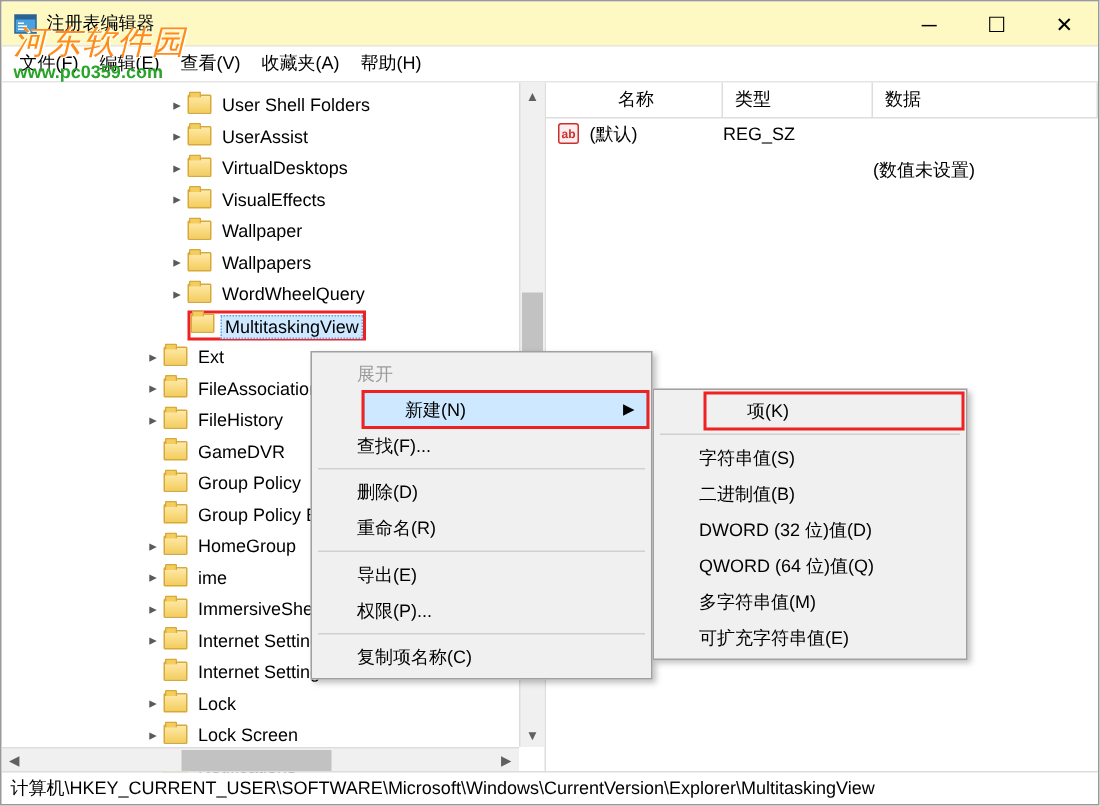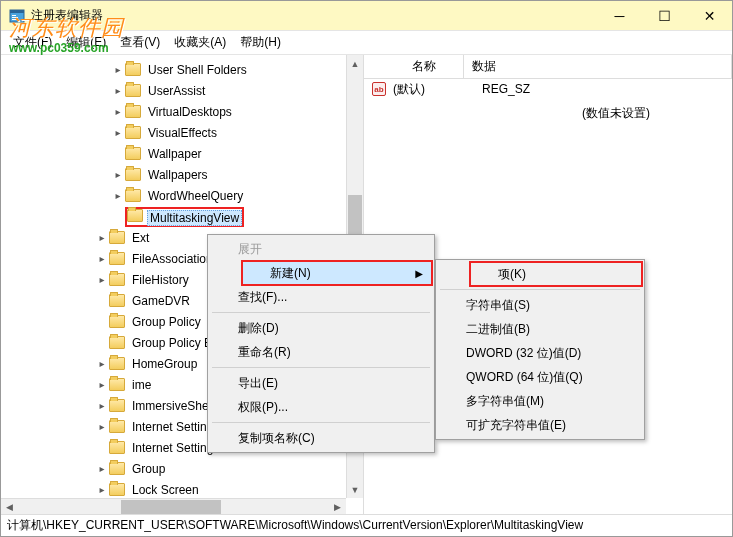--- a/index.html
+++ b/index.html
@@ -37,21 +37,21 @@
 .scrollbar-v .arr.dn { bottom: 0; }
 .scrollbar-h { position: absolute; left: 0; right: 17px; bottom: 0; height: 17px; background: #f0f0f0; border-top: 1px solid #ddd; }
 .scrollbar-h .thumb { position: absolute; top: 1px; bottom: 1px; left: 120px; width: 100px; background: #c2c2c2; }
 .scrollbar-h .arr { position: absolute; top: 0; bottom: 0; width: 17px; display: flex; align-items: center; justify-content: center; color: #606060; font-size: 9px; }
 .scrollbar-h .arr.lf { left: 0; }
 .scrollbar-h .arr.rt { right: 0; }
 
 .values-pane { flex: 1; position: relative; }
 .values-header { height: 24px; display: flex; align-items: center; border-bottom: 1px solid #ddd; }
 .values-header .col { padding: 0 8px; border-right: 1px solid #ddd; height: 100%; display: flex; align-items: center; }
-.values-header .col.name { width: 100px; padding-left: 48px; }
+.values-header .col.name { width: 118px; padding-left: 48px; }
 .values-header .col.type { width: 100px; }
 .values-header .col.data { flex: 1; }
 .values-body .row { display: flex; align-items: center; height: 20px; }
 .values-body .row .vcol { padding: 0 8px; }
 .values-body .row .vcol.name { width: 110px; display: flex; align-items: center; gap: 7px; text-align: right; }
 .values-body .row .vcol.type { width: 100px; }
 .values-body .row .vcol.data { flex: 1; margin-top: 48px; }
 .str-icon { width: 14px; height: 14px; border: 1px solid #c9302c; background: #fceeee; color: #c9302c; font-size: 8px; display: flex; align-items: center; justify-content: center; border-radius: 2px; font-weight: bold; }
 
 .statusbar { position: absolute; bottom: 0; left: 0; right: 0; height: 22px; border-top: 1px solid #ddd; display: flex; align-items: center; padding-left: 6px; font-size: 12px; white-space: nowrap; overflow: hidden; }
@@ -212,21 +212,21 @@
         <div class="tree-row">
           <span class="indent" style="width: 94px;"></span>
           <span class="expander"></span>
           <span class="folder"></span>
           <span class="label">Internet SettingsWindows</span>
         </div>
         <div class="tree-row">
           <span class="indent" style="width: 94px;"></span>
           <span class="expander">▸</span>
           <span class="folder"></span>
-          <span class="label">Group</span>
+          <span class="label">Lock</span>
         </div>
         <div class="tree-row">
           <span class="indent" style="width: 94px;"></span>
           <span class="expander">▸</span>
           <span class="folder"></span>
           <span class="label">Lock Screen</span>
         </div>
         <div class="tree-row">
           <span class="indent" style="width: 94px;"></span>
           <span class="expander">▸</span>
@@ -242,20 +242,21 @@
     <div class="scrollbar-h">
       <div class="arr lf">◀</div>
       <div class="thumb"></div>
       <div class="arr rt">▶</div>
     </div>
   </div>
 
   <div class="values-pane">
     <div class="values-header">
       <div class="col name">名称</div>
+      <div class="col type">类型</div>
       <div class="col data">数据</div>
     </div>
     <div class="values-body" id="values-body">
         <div class="row">
           <div class="vcol name">
             <span class="str-icon">ab</span>
             <span>(默认)</span>
           </div>
           <div class="vcol type">REG_SZ</div>
           <div class="vcol data">(数值未设置)</div>

